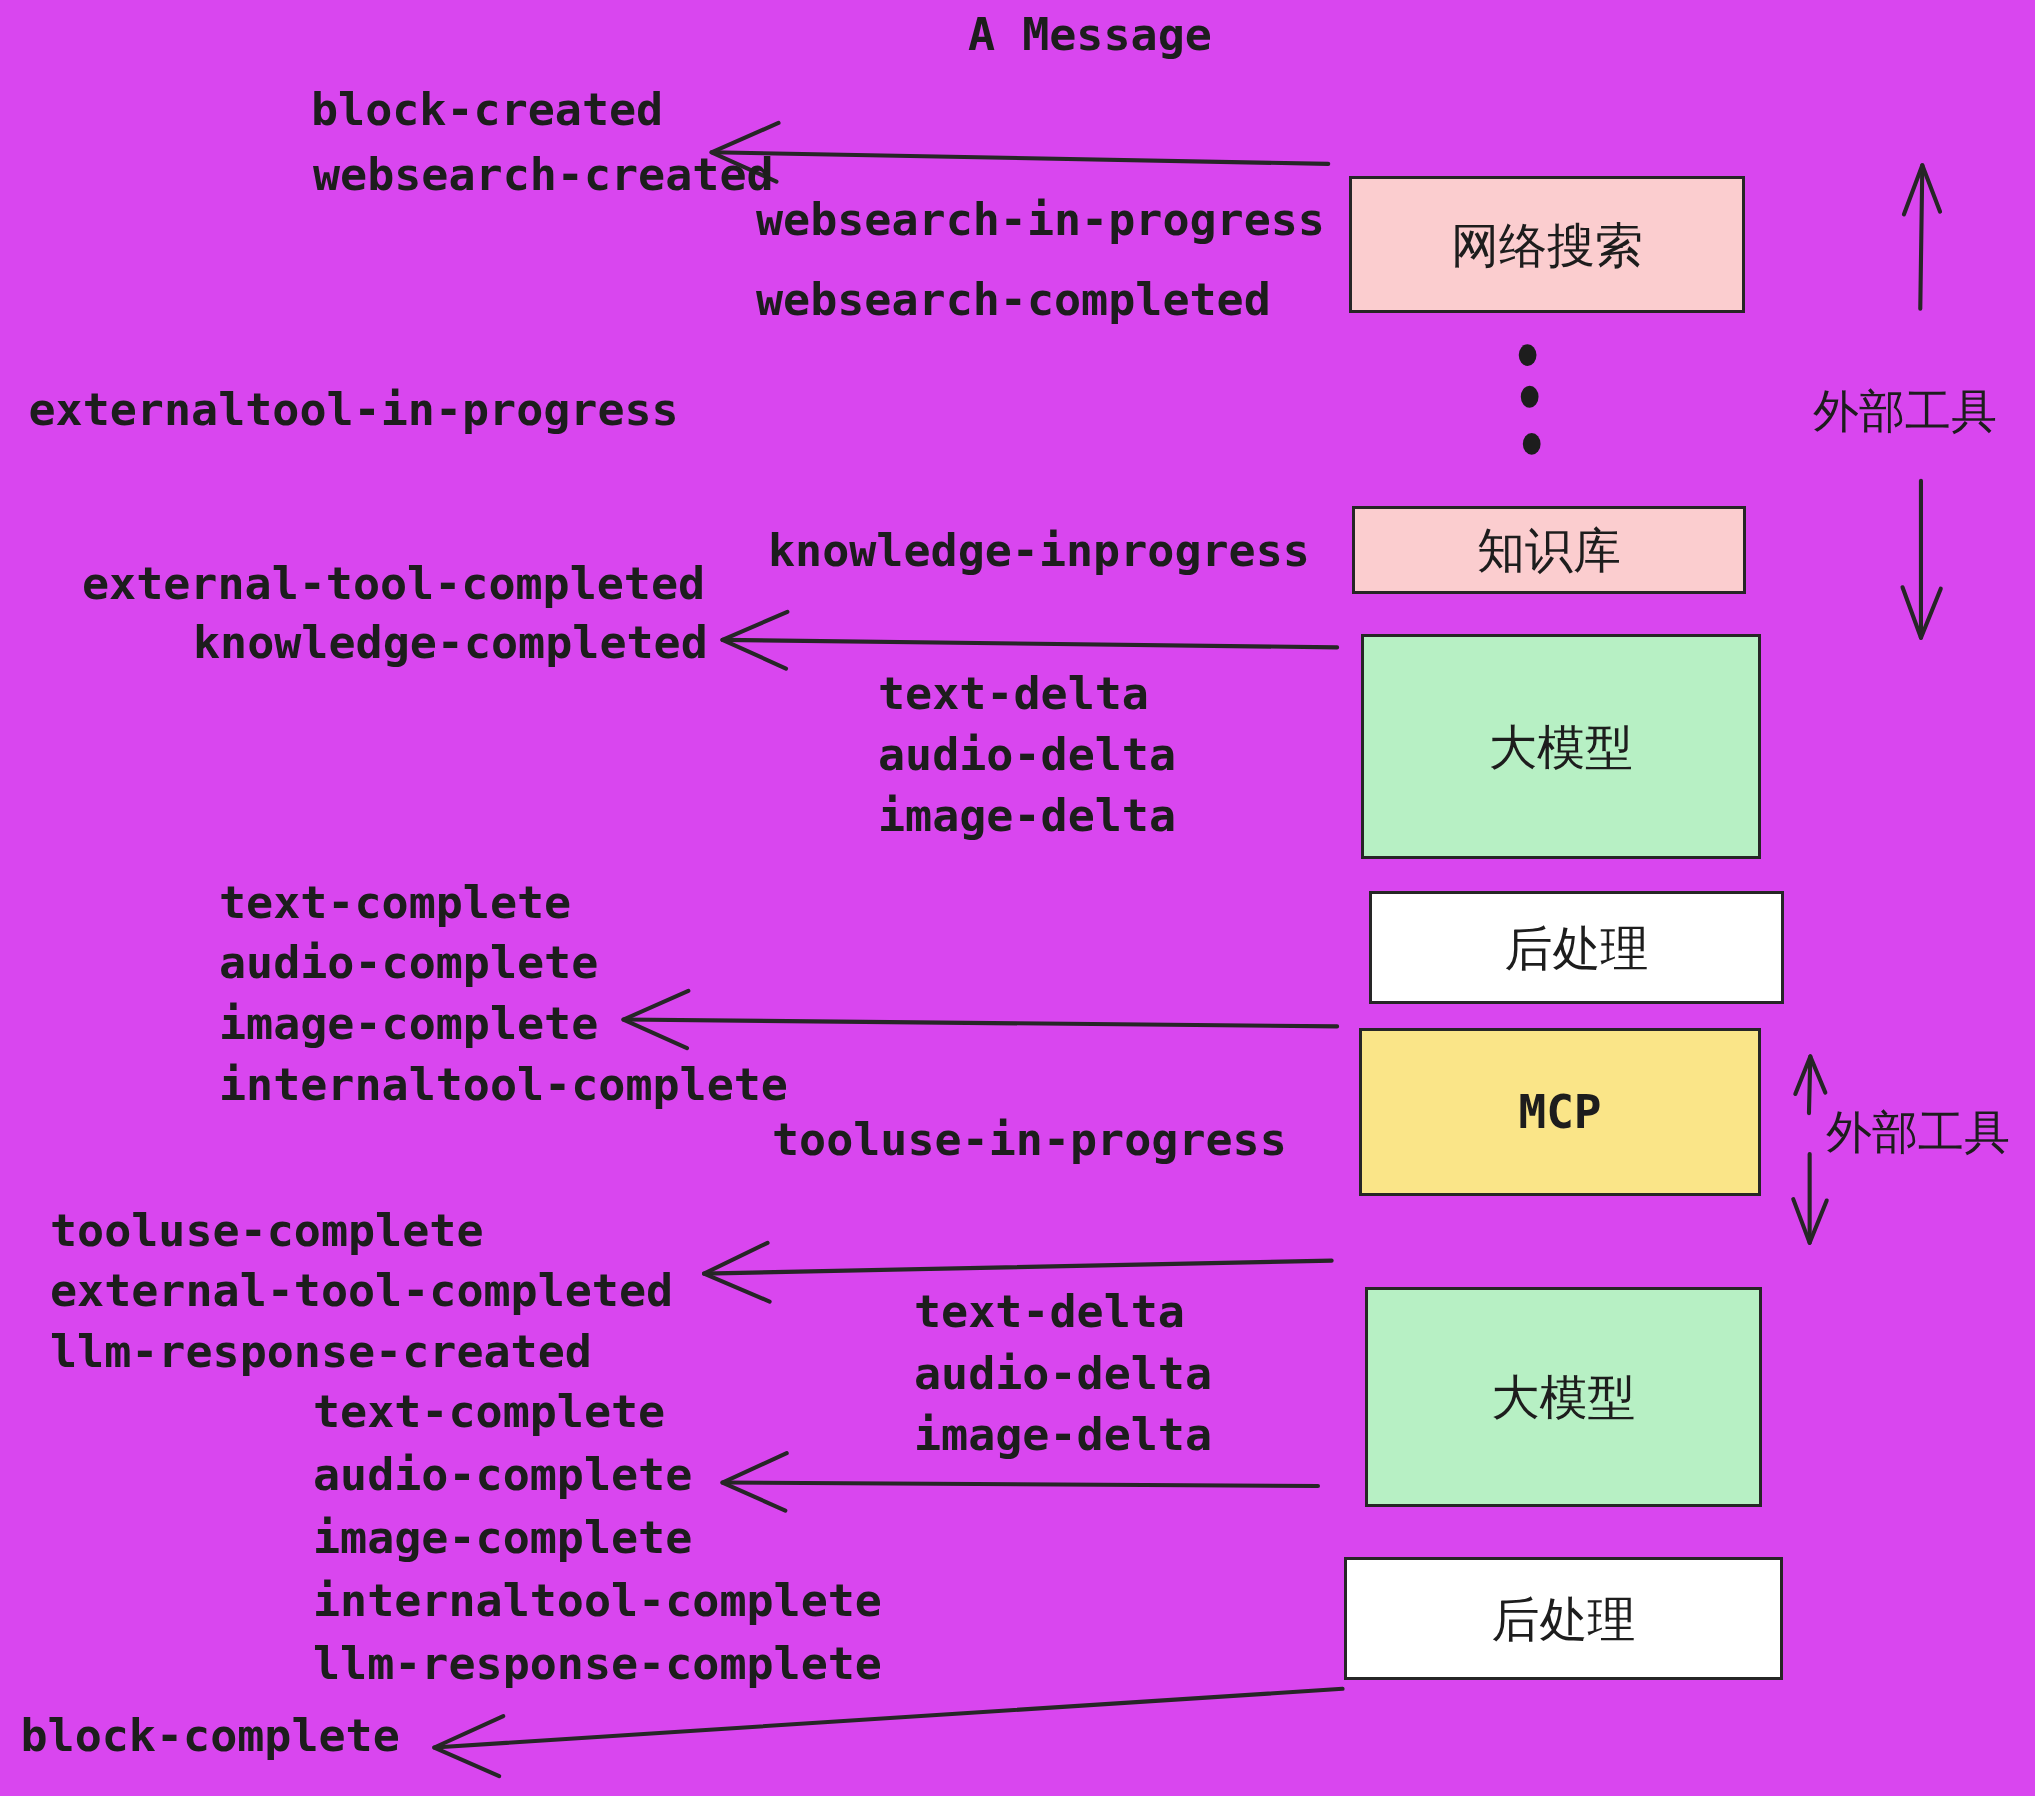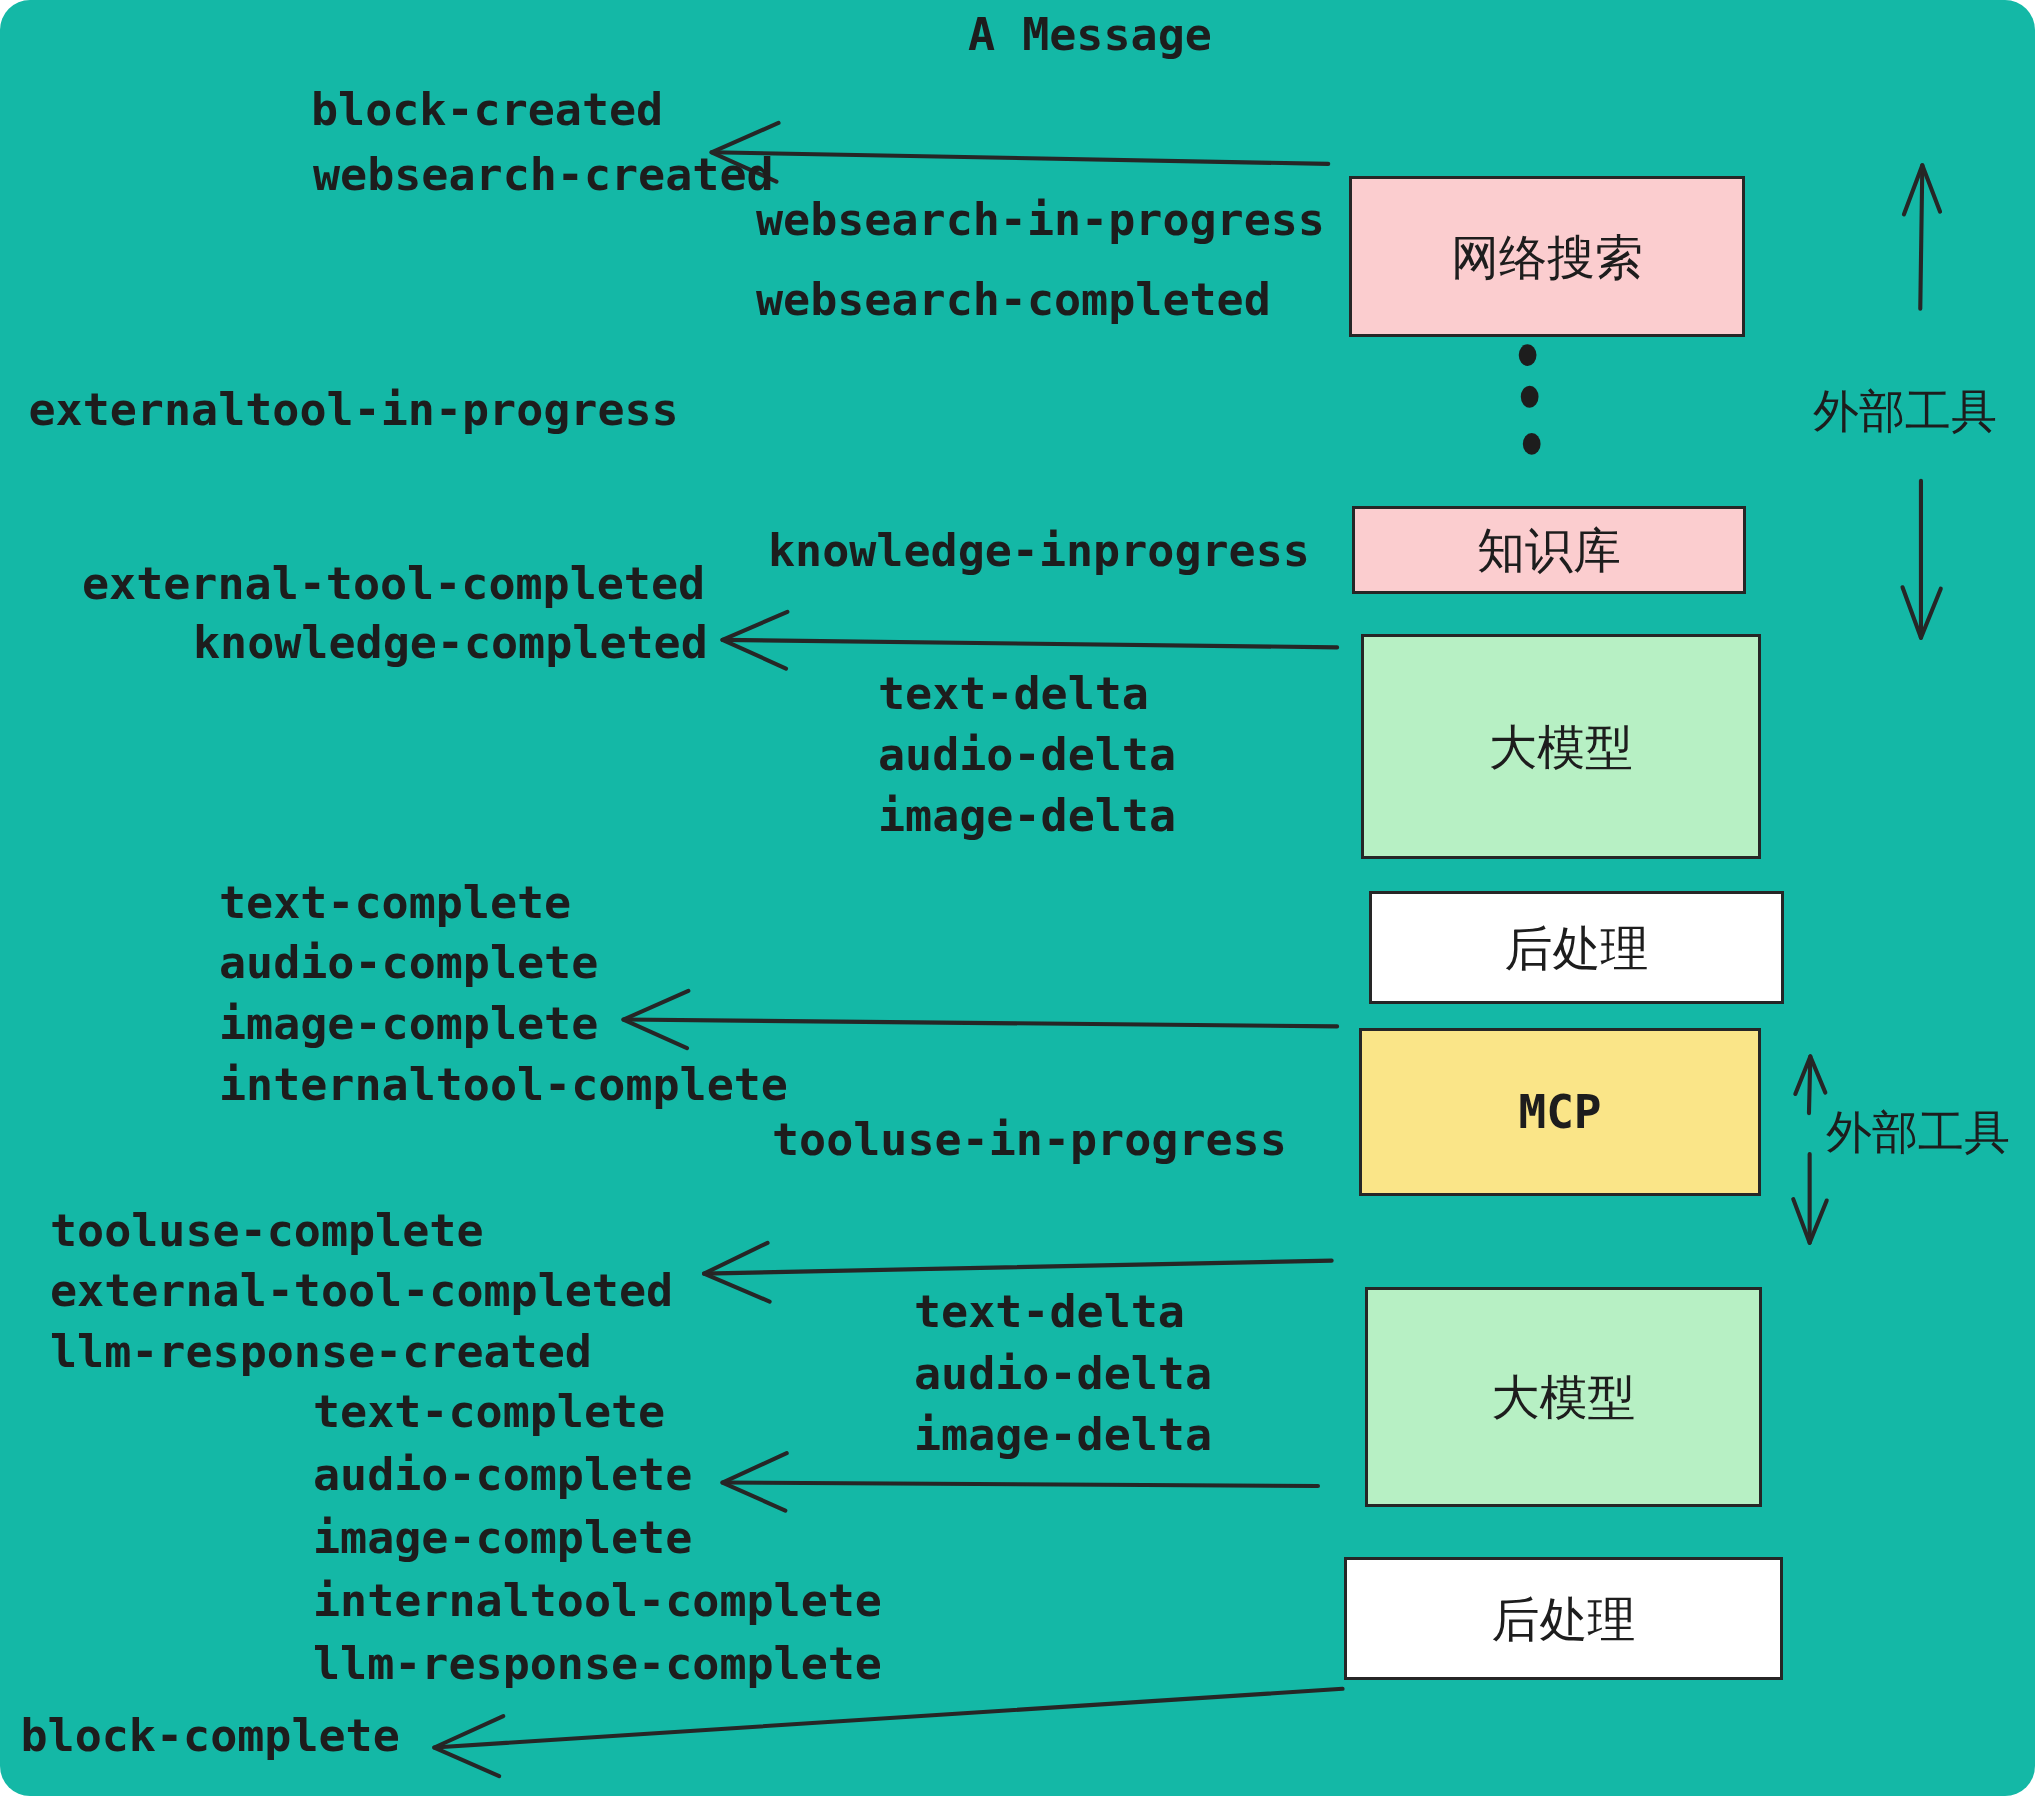--- a/index.html
+++ b/index.html
@@ -1,22 +1,21 @@
 <!DOCTYPE html>
 <html style="font-size:11px"><head>
 <meta charset="utf-8">
 <style>
   html,body { margin:0; padding:0; background:#ffffff; }
   #canvas {
     position:relative;
     width:2035px; height:1796px;
-    background:#14b8a6;
+    background:#d946ef;
     overflow:hidden;
     font-family:"DejaVu Sans Mono", monospace;
-    border-radius:30px;
   }
   .ev {
     position:absolute;
     font:bold 45px "DejaVu Sans Mono", monospace;
     color:#1d1d1d;
     line-height:1;
     white-space:nowrap;
   }
   .title {
     position:absolute;
@@ -153,21 +152,21 @@
   <div class="ev" style="left:914px; top:1289px;">text-delta</div>
   <div class="ev" style="left:914px; top:1351px;">audio-delta</div>
   <div class="ev" style="left:914px; top:1412px;">image-delta</div>
   <div class="ev" style="left:313px;  top:1389px;">text-complete</div>
   <div class="ev" style="left:313px;  top:1452px;">audio-complete</div>
   <div class="ev" style="left:313px;  top:1515px;">image-complete</div>
   <div class="ev" style="left:313px;  top:1578px;">internaltool-complete</div>
   <div class="ev" style="left:313px;  top:1641px;">llm-response-complete</div>
   <div class="ev" style="left:20.5px;   top:1713px;">block-complete</div>
 
-  <div class="box pink" style="left:1349px; top:176px;  width:396px; height:161px;">
+  <div class="box pink" style="left:1349px; top:176px;  width:396px; height:137px;">
     <span class="lbl">网络搜索</span>
   </div>
   <div class="box pink" style="left:1352px; top:506px;  width:394px; height:88px;">
     <span class="lbl">知识库</span>
   </div>
   <div class="box green" style="left:1361px; top:634px;  width:400px; height:225px;">
     <span class="lbl">大模型</span>
   </div>
   <div class="box white" style="left:1369px; top:891px; width:415px; height:113px;">
     <span class="lbl">后处理</span>

